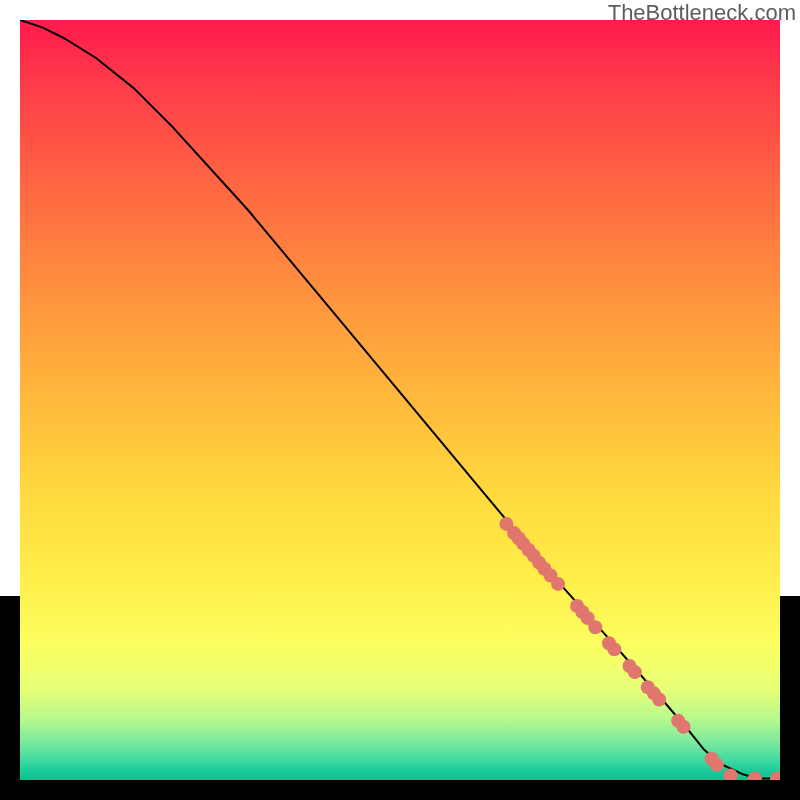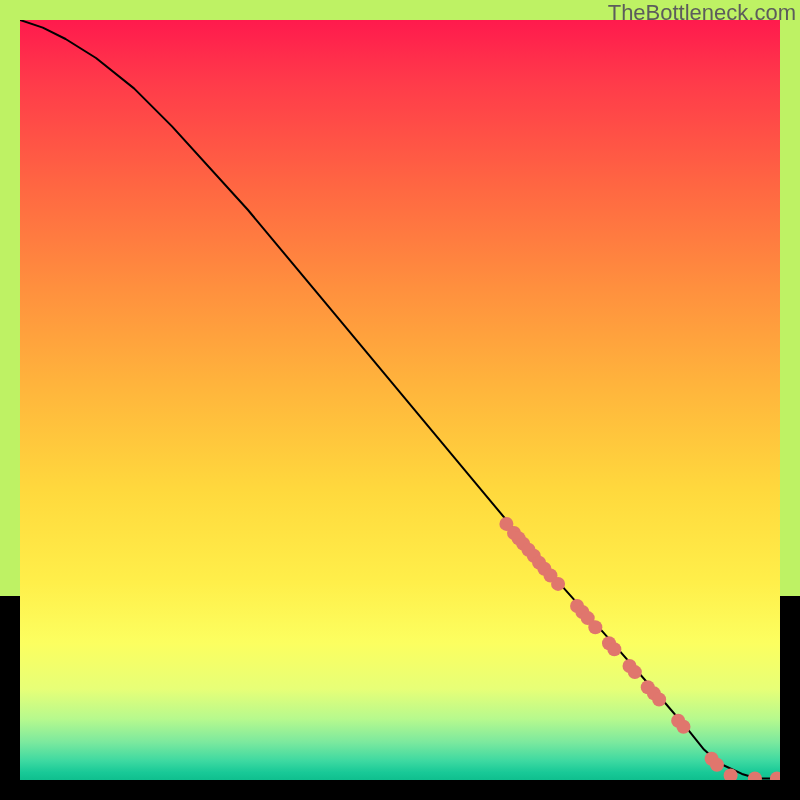--- a/index.html
+++ b/index.html
@@ -8,21 +8,21 @@
     width: 800px;
     height: 800px;
     overflow: hidden;
     background: #000;
     font-family: Arial, Helvetica, sans-serif;
   }
   .stage {
     position: relative;
     width: 800px;
     height: 596px;
-    background: #bef264;
+    background: #ffffff;
   }
   .plot-area {
     position: absolute;
     left: 20px;
     top: 20px;
     width: 760px;
     height: 760px;
   }
   .gradient-bg {
     position: absolute;

